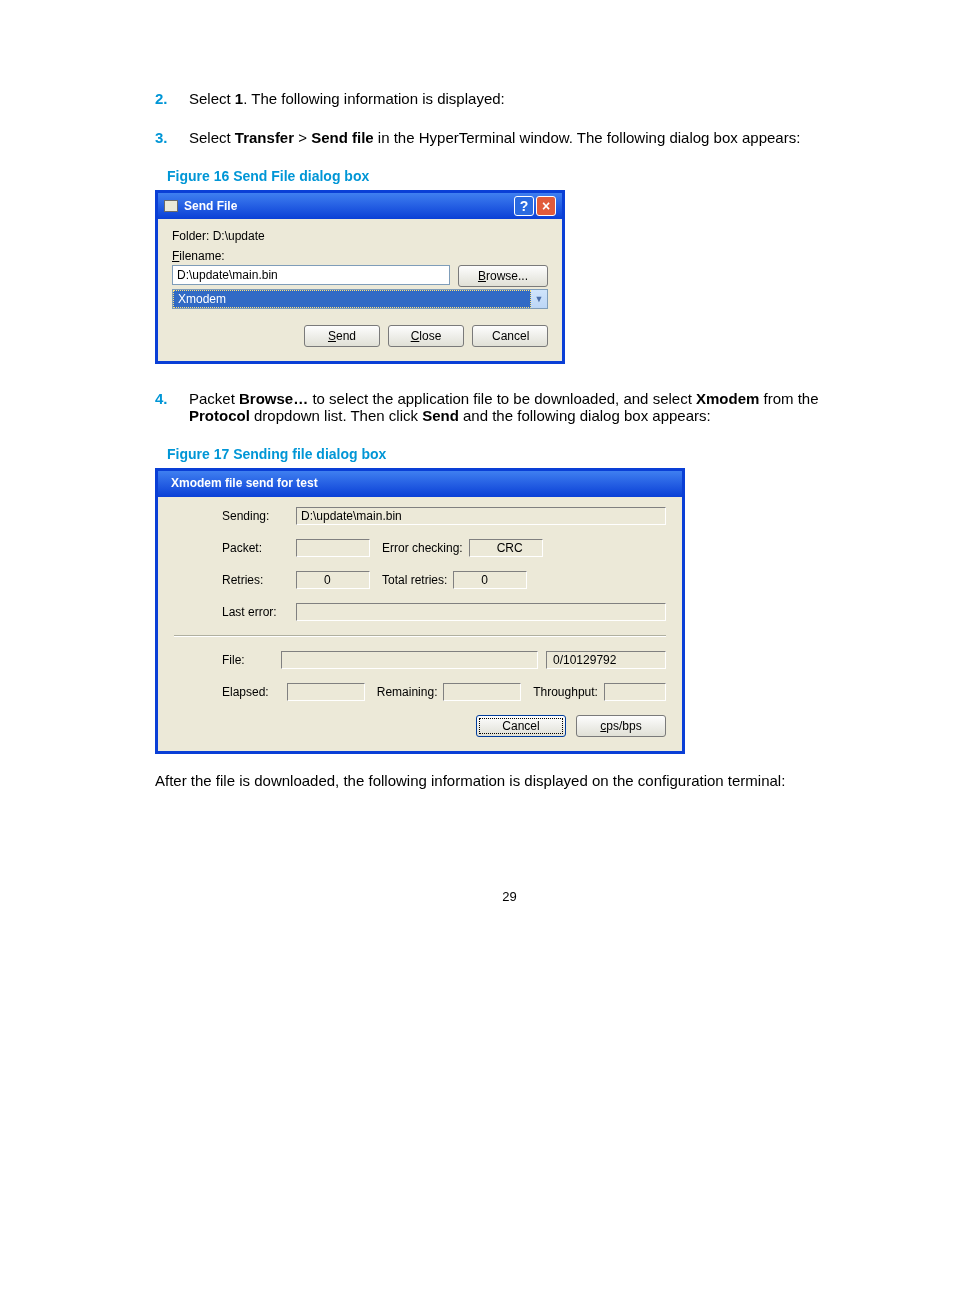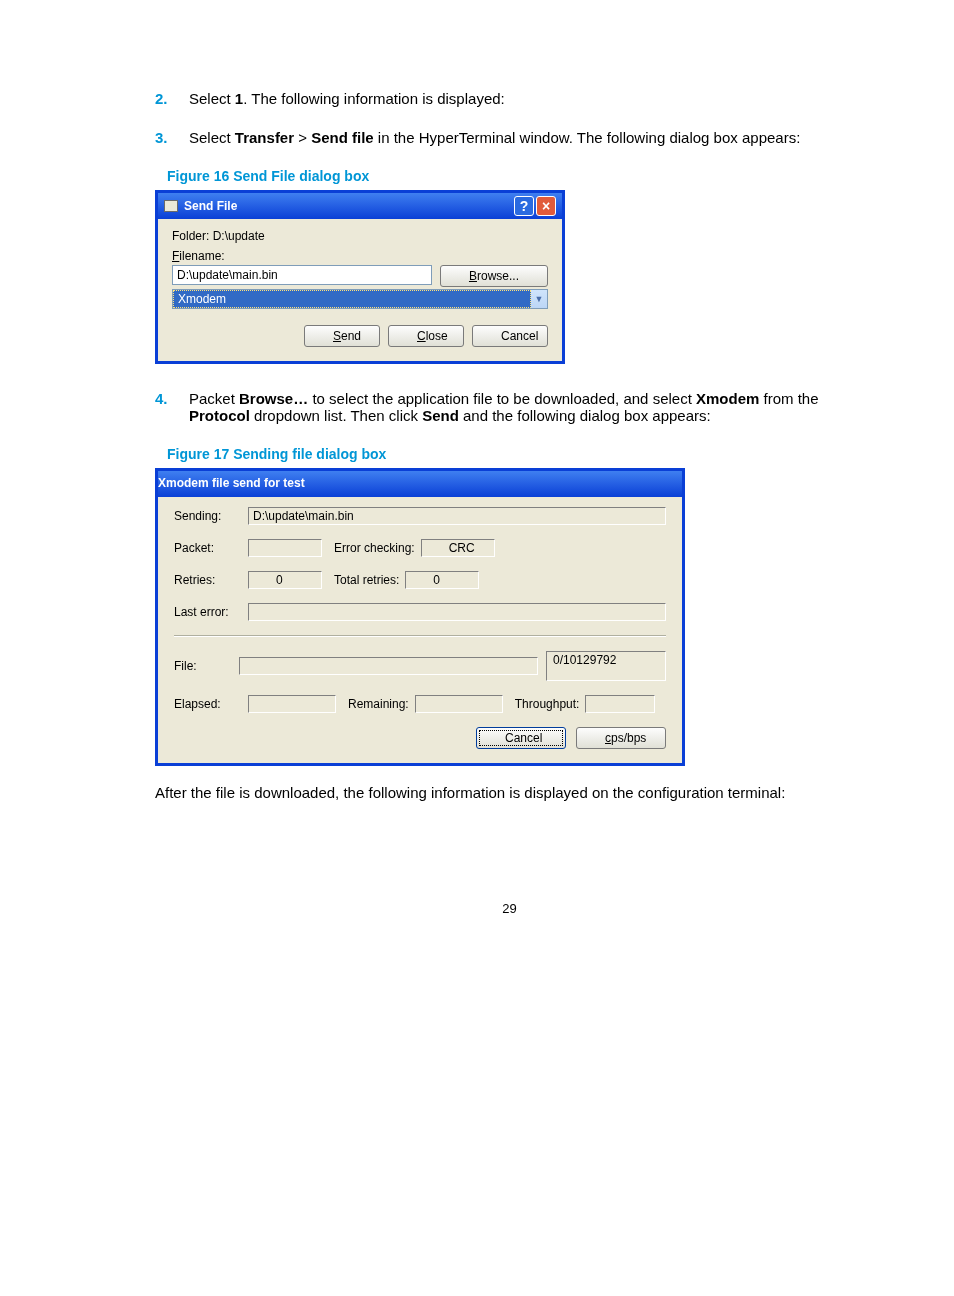--- a/index.html
+++ b/index.html
@@ -105,21 +105,21 @@
     padding: 2px 4px;
     font-family: Tahoma, Arial, sans-serif;
     font-size: 12px;
     flex: 1;
   }
   .btn {
     border: 1px solid #7a7a7a;
     background: linear-gradient(#fdfdfd, #e0e0d6);
     font-family: Tahoma, Arial, sans-serif;
     font-size: 12px;
-    padding: 1px 28px;
+    padding: 1px 19px;
     height: 22px;
     cursor: pointer;
     border-radius: 3px;
   }
   .select {
     border: 1px solid #7f9db9;
     background: #fff;
     height: 20px;
     width: 100%;
     display: flex;
@@ -156,31 +156,31 @@
     border: 3px solid #0a3fd6;
     background: #ece9d8;
     font-family: Tahoma, Arial, sans-serif;
     font-size: 12px;
     margin-top: 4px;
   }
   .dlg2-title {
     background: linear-gradient(#3f7ff0, #0a3fd6);
     color: #fff;
     font-weight: bold;
-    padding: 5px 0;
+    padding: 5px 13px;
     height: 26px;
   }
   .dlg2-body { padding: 10px 16px 14px 16px; }
   .frow {
     display: flex;
     align-items: center;
     margin-bottom: 14px;
     gap: 6px;
   }
-  .frow .lbl { width: 68px; }
+  .frow .lbl { width: 68px; margin-left: 48px; }
   .sunken {
     border: 1px solid #808080;
     border-bottom-color: #fff;
     border-right-color: #fff;
     background: #ece9d8;
     height: 18px;
     padding: 1px 4px;
     display: inline-block;
   }
   .sunken.wide { flex: 1; }
@@ -198,21 +198,21 @@
     border: 1px solid #808080;
     border-bottom-color:#fff; border-right-color:#fff;
     height: 18px;
     flex: 1;
     background: #ece9d8;
   }
   .filecount {
     border: 1px solid #808080;
     border-bottom-color:#fff; border-right-color:#fff;
     background:#ece9d8;
-    height:30px;
+    height:18px;
     padding: 1px 6px;
     width: 120px;
     text-align: left;
   }
   .dlg2-buttons {
     display: flex;
     justify-content: flex-end;
     gap: 10px;
     margin-top: 10px;
   }

